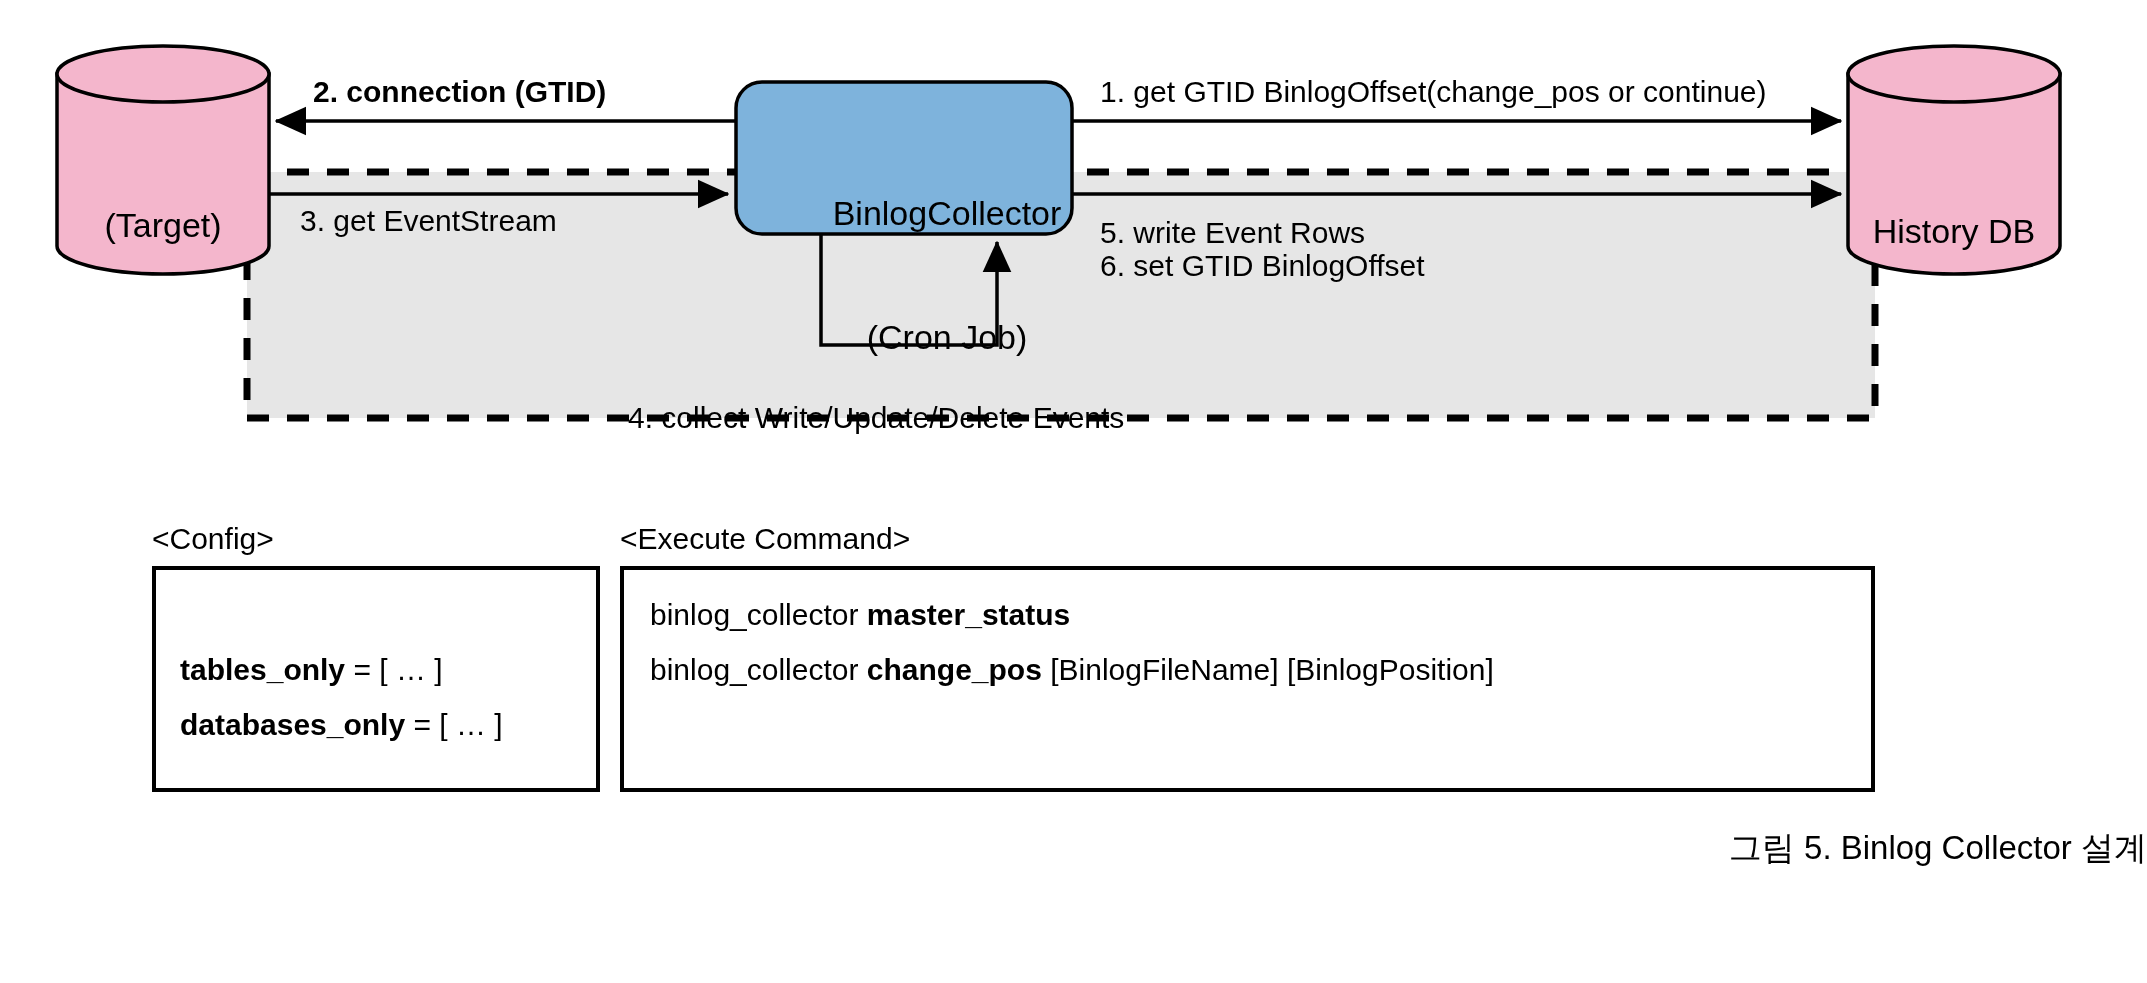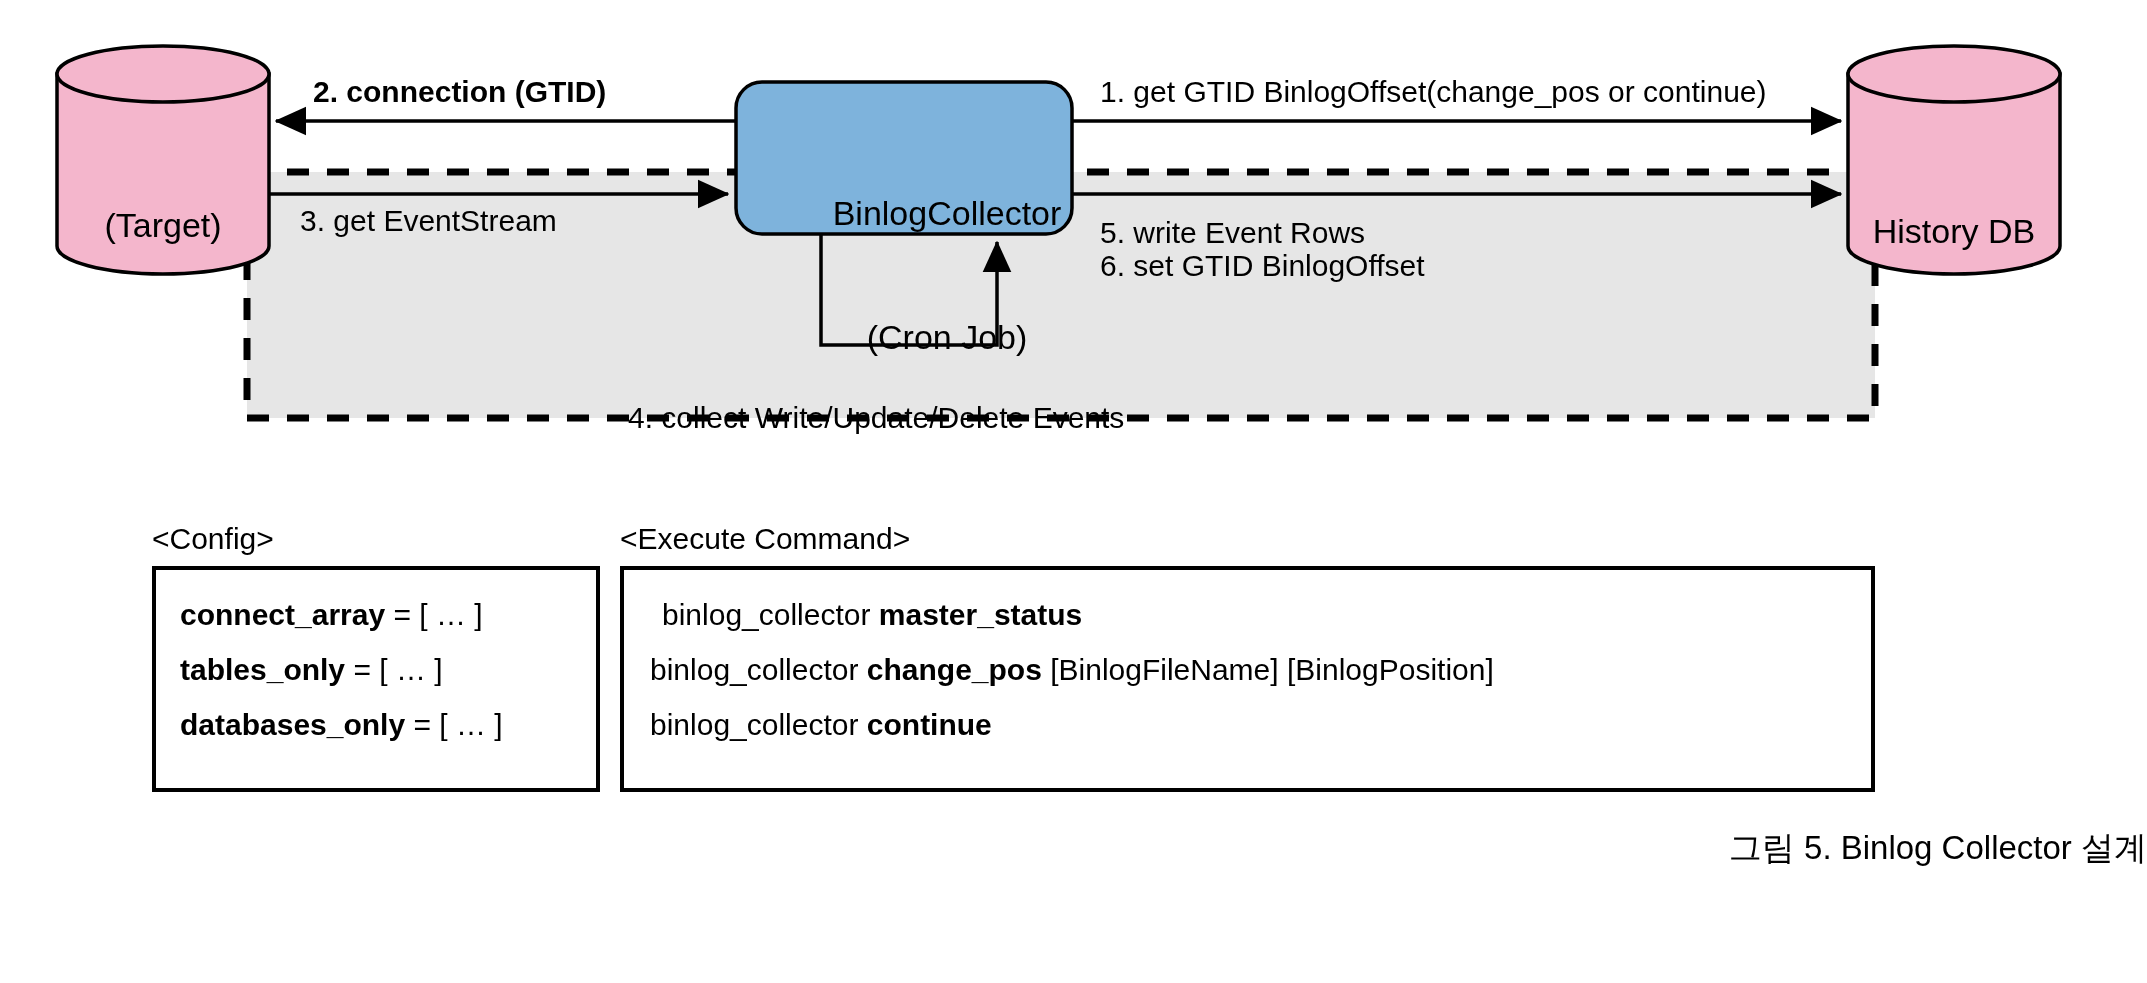--- a/index.html
+++ b/index.html
@@ -132,40 +132,34 @@
 
   <div class="lbl step-label" style="left:628px; top:356px;margin-top:44px;">4. collect Write/Update/Delete Events</div>
 
   <div class="lbl step-label" style="left:1100px; top:215px;">5. write Event Rows</div>
 
   <div class="lbl step-label" style="left:1100px; top:248px;">6. set GTID BinlogOffset</div>
 
   <div class="lbl section-title" style="left:152px; top:521px;">&lt;Config&gt;</div>
 
   <div class="plainbox" style="left:152px; top:566px; width:448px; height:226px;">
-    <div class="box-line" style="position:absolute; left:24px; top:28px;">
-      <b>connect_array</b><span> = [ … ]</span>
-    </div>
     <div class="box-line" style="position:absolute; left:24px; top:138px;">
       <b>databases_only</b><span> = [ … ]</span>
     </div>
     <div class="box-line" style="position:absolute; left:24px; top:83px;">
       <b>tables_only</b><span> = [ … ]</span>
     </div>
   </div>
 
   <div class="lbl section-title" style="left:620px; top:521px;">&lt;Execute Command&gt;</div>
 
   <div class="plainbox" style="left:620px; top:566px; width:1255px; height:226px;">
-    <div class="cmd-line" style="position:absolute; left:26px; top:28px;margin-left:12px;">
+    <div class="cmd-line" style="position:absolute; left:26px; top:28px;">
       <span>binlog_collector </span><b>master_status</b><span></span>
     </div>
     <div class="cmd-line" style="position:absolute; left:26px; top:83px;">
       <span>binlog_collector </span><b>change_pos</b><span> [BinlogFileName] [BinlogPosition]</span>
-    </div>
-    <div class="cmd-line" style="position:absolute; left:26px; top:138px;">
-      <span>binlog_collector </span><b>continue</b><span></span>
     </div>
   </div>
 
   <div class="caption" style="top:826px;">그림 5. Binlog Collector 설계</div>
 
 </div>
 
 </body></html>

